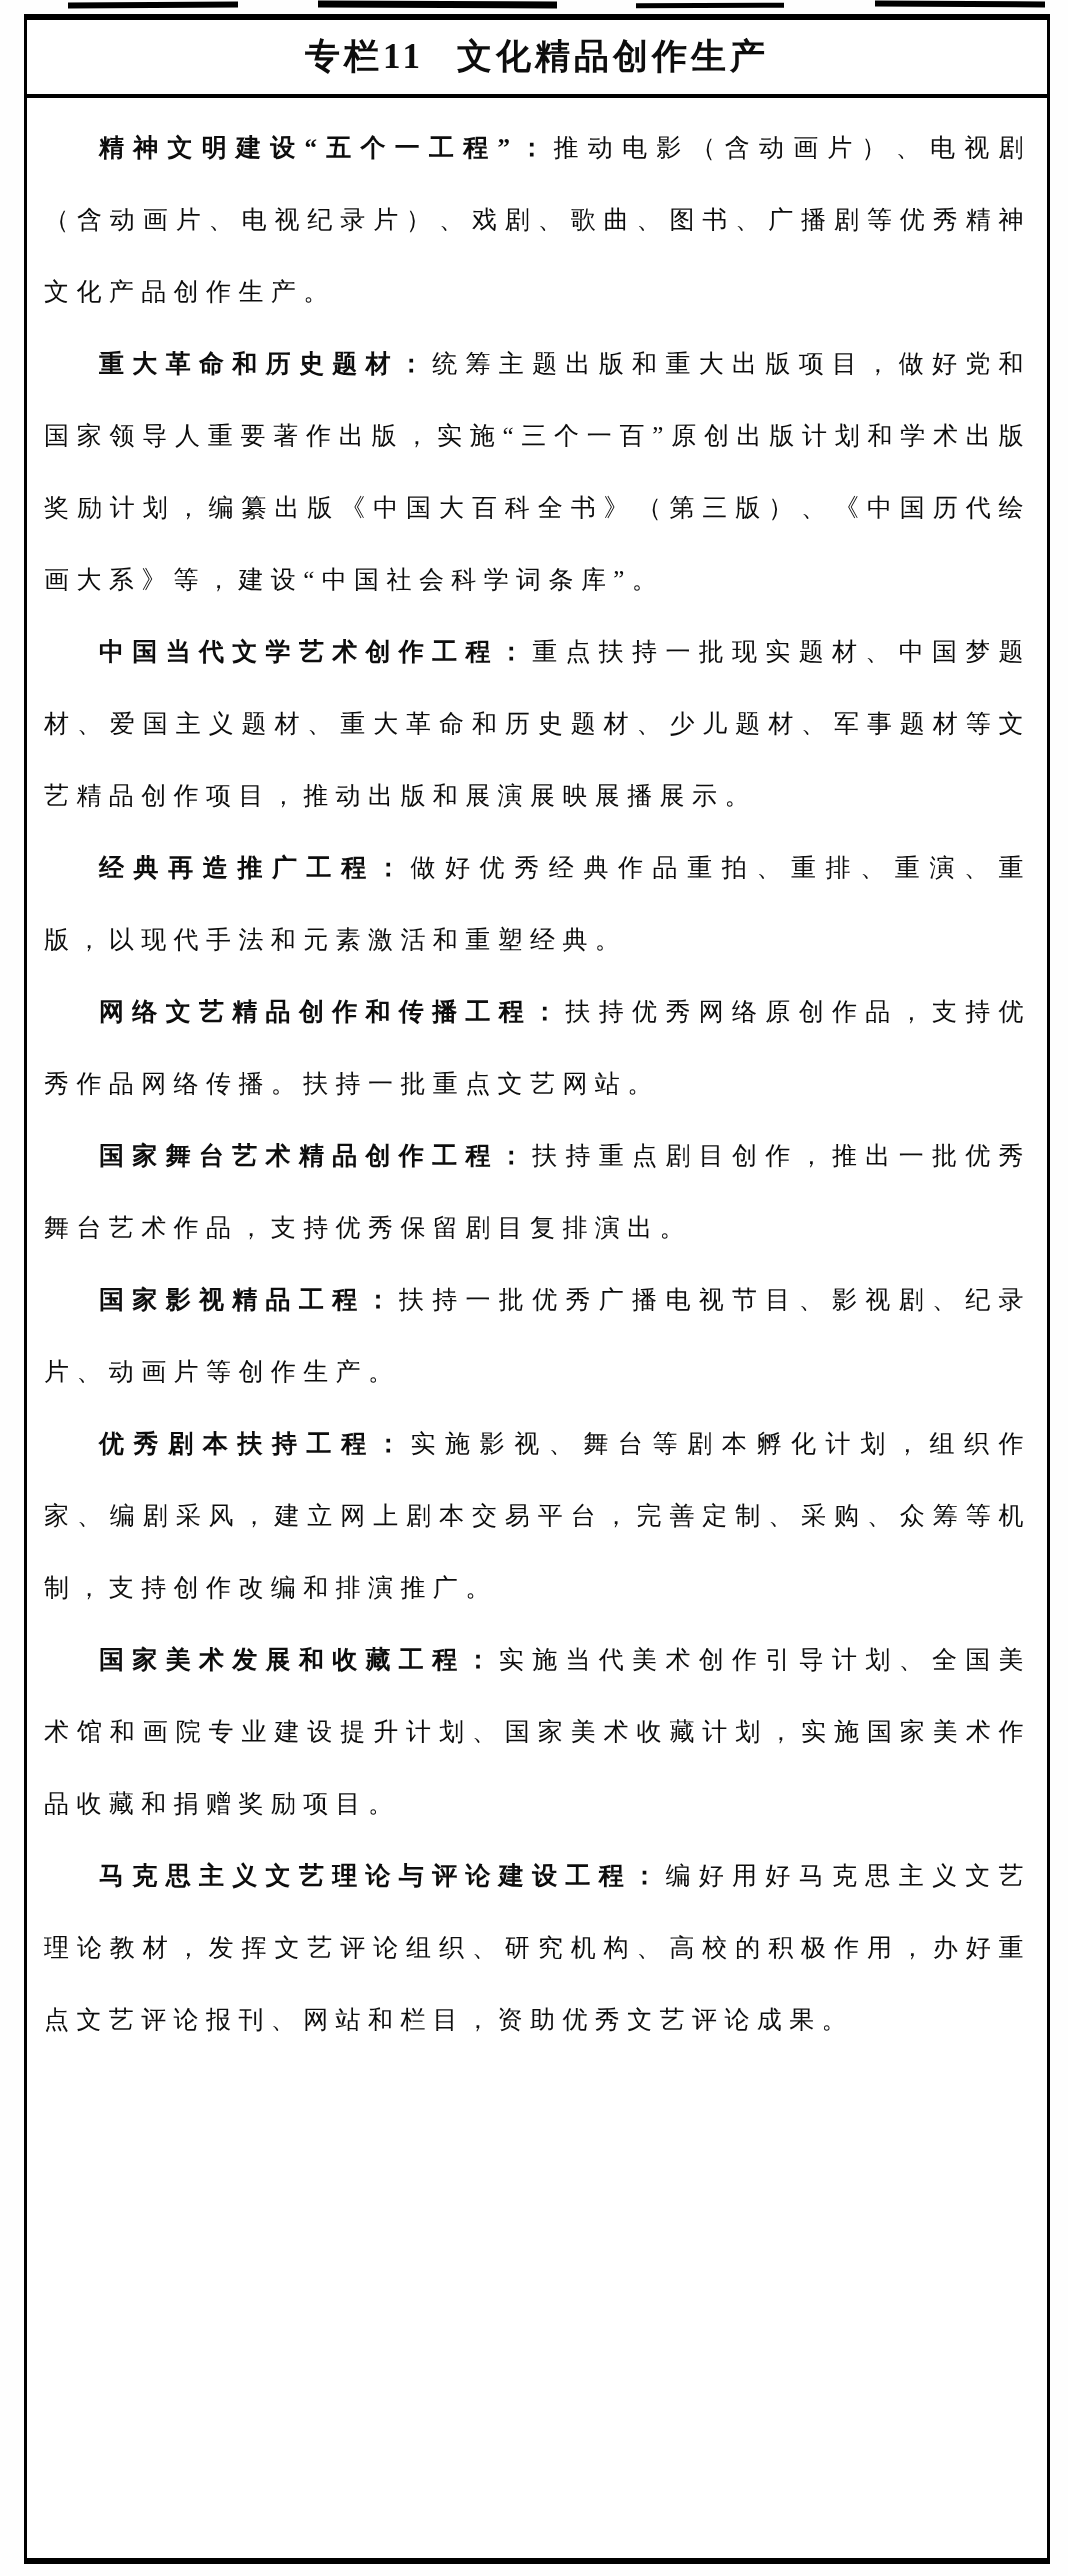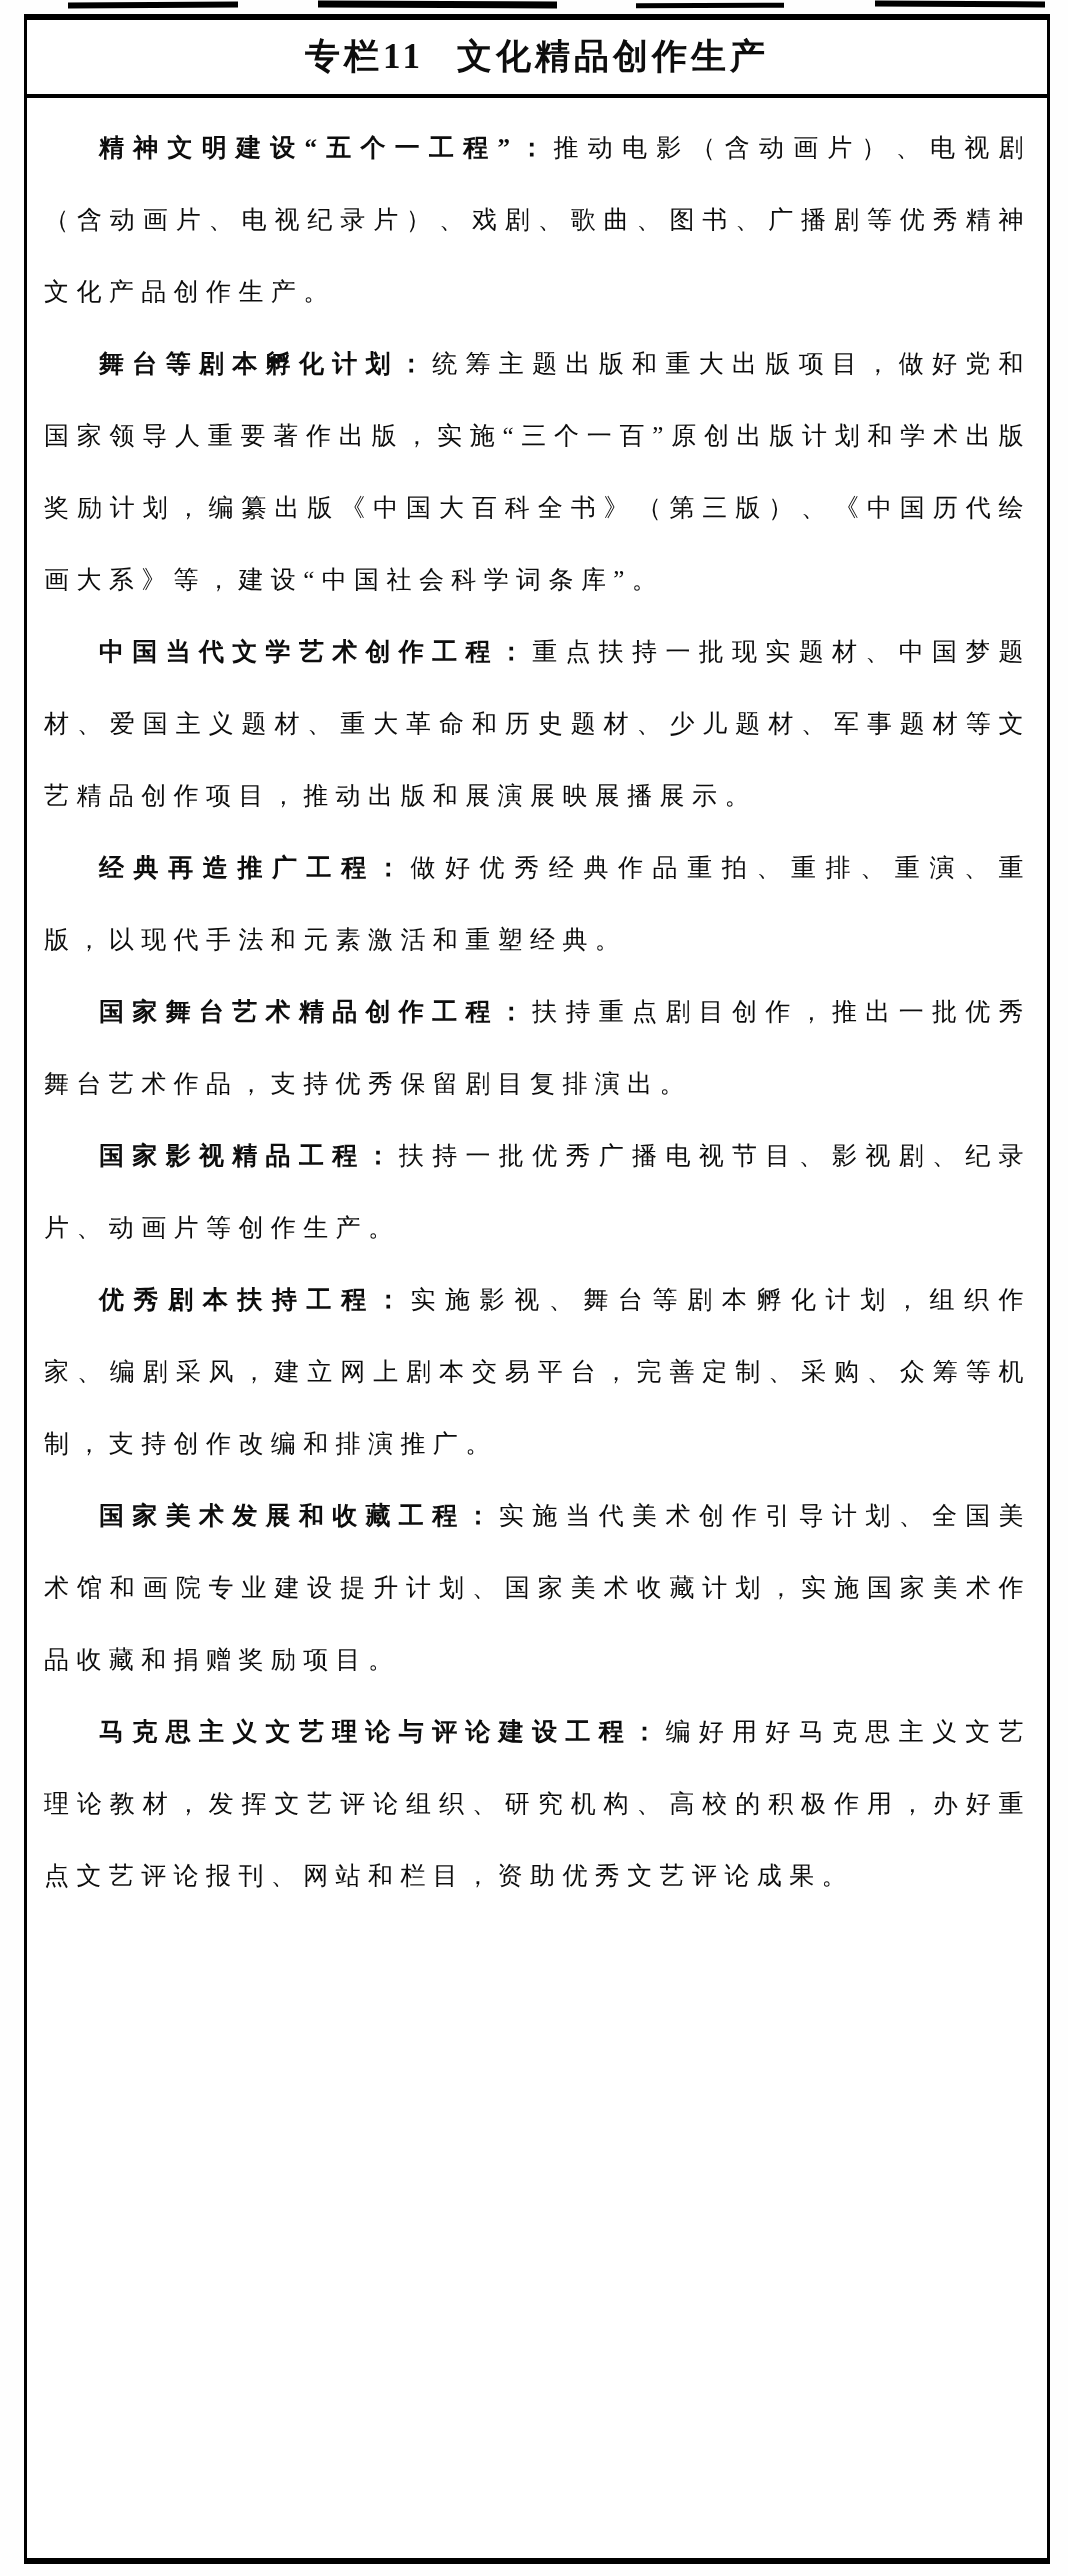--- a/index.html
+++ b/index.html
@@ -83,26 +83,27 @@
 
     <div class="box-header">
       <span class="box-label">专栏11</span>
       <span class="box-title">文化精品创作生产</span>
     </div>
 
     <div class="box-body">
 
       <p class="para"><span class="lead">精神文明建设“五个一工程”：</span><span class="rest">推动电影（含动画片）、电视剧（含动画片、电视纪录片）、戏剧、歌曲、图书、广播剧等优秀精神文化产品创作生产。</span></p>
 
-      <p class="para"><span class="lead">舞台等剧本孵化计划：</span><span class="rest">统筹主题出版和重大出版项目，做好党和国家领导人重要著作出版，实施“三个一百”原创出版计划和学术出版奖励计划，编纂出版《中国大百科全书》（第三版）、《中国历代绘画大系》等，建设“中国社会科学词条库”。</span></p>
+      <p class="para"><span class="lead">重大革命和历史题材：</span><span class="rest">统筹主题出版和重大出版项目，做好党和国家领导人重要著作出版，实施“三个一百”原创出版计划和学术出版奖励计划，编纂出版《中国大百科全书》（第三版）、《中国历代绘画大系》等，建设“中国社会科学词条库”。</span></p>
 
       <p class="para"><span class="lead">中国当代文学艺术创作工程：</span><span class="rest">重点扶持一批现实题材、中国梦题材、爱国主义题材、重大革命和历史题材、少儿题材、军事题材等文艺精品创作项目，推动出版和展演展映展播展示。</span></p>
 
       <p class="para"><span class="lead">经典再造推广工程：</span><span class="rest">做好优秀经典作品重拍、重排、重演、重版，以现代手法和元素激活和重塑经典。</span></p>
 
+      <p class="para"><span class="lead">网络文艺精品创作和传播工程：</span><span class="rest">扶持优秀网络原创作品，支持优秀作品网络传播。扶持一批重点文艺网站。</span></p>
 
       <p class="para"><span class="lead">国家舞台艺术精品创作工程：</span><span class="rest">扶持重点剧目创作，推出一批优秀舞台艺术作品，支持优秀保留剧目复排演出。</span></p>
 
       <p class="para"><span class="lead">国家影视精品工程：</span><span class="rest">扶持一批优秀广播电视节目、影视剧、纪录片、动画片等创作生产。</span></p>
 
       <p class="para"><span class="lead">优秀剧本扶持工程：</span><span class="rest">实施影视、舞台等剧本孵化计划，组织作家、编剧采风，建立网上剧本交易平台，完善定制、采购、众筹等机制，支持创作改编和排演推广。</span></p>
 
 
       <p class="para"><span class="lead">国家美术发展和收藏工程：</span><span class="rest">实施当代美术创作引导计划、全国美术馆和画院专业建设提升计划、国家美术收藏计划，实施国家美术作品收藏和捐赠奖励项目。</span></p>
 

